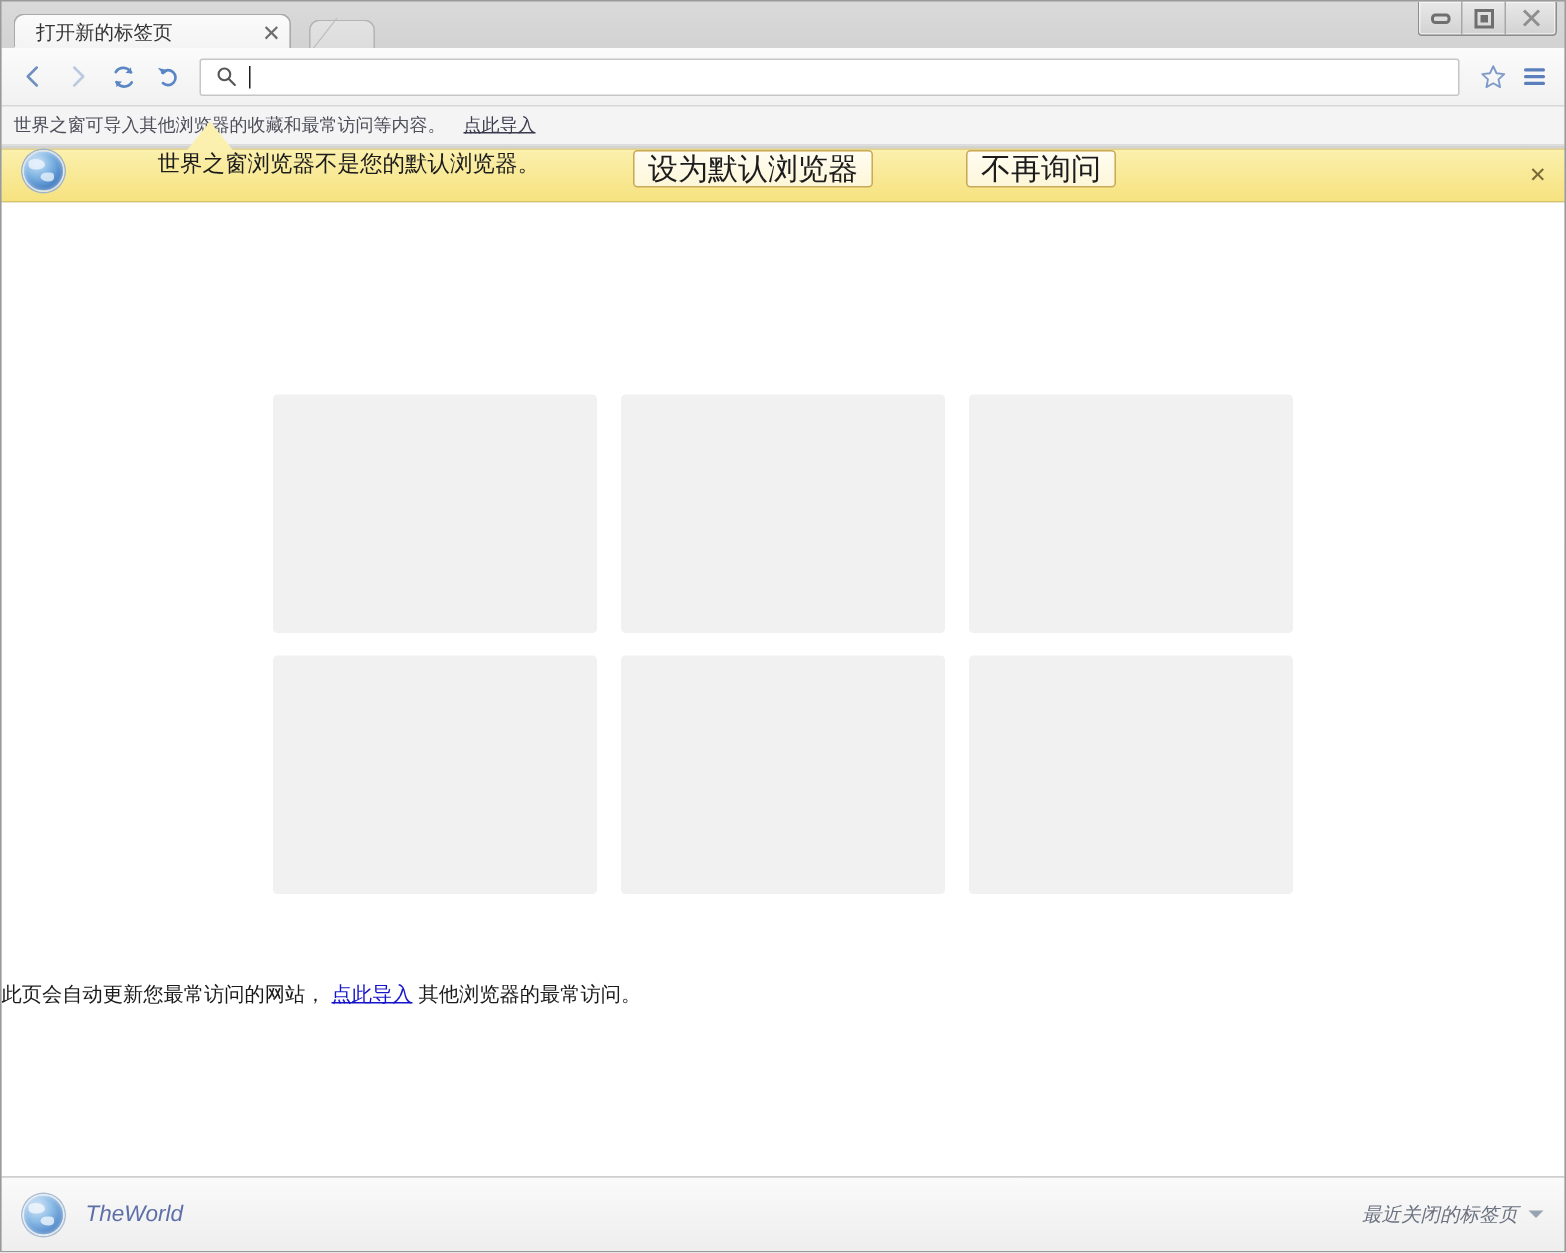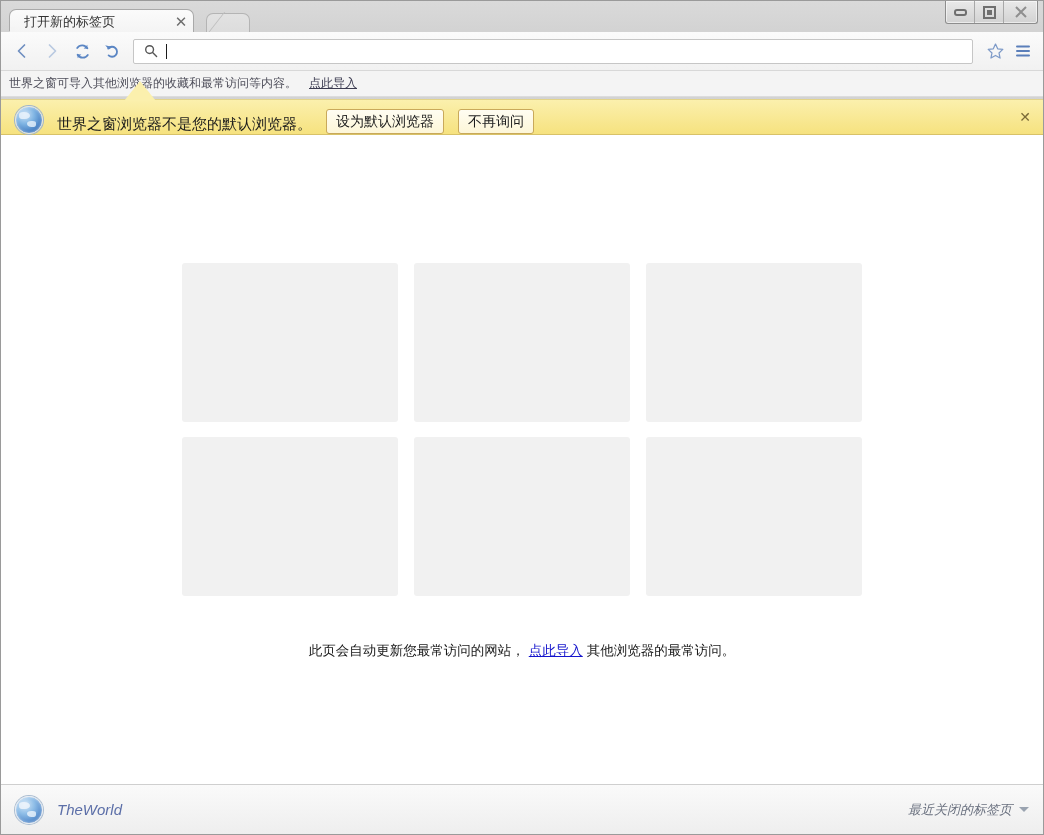--- a/index.html
+++ b/index.html
@@ -207,21 +207,22 @@
   
   .notifbar {
     position: absolute;
     left: 1px; top: 99px;
     width: 1042px; height: 36px;
     background: linear-gradient(to bottom, #fbf0ad, #f6e27f);
     border-top: 1px solid #e3d48a;
     border-bottom: 1px solid #d8c268;
     box-sizing: border-box;
     display: flex;
-    align-items: flex-end;
+    align-items: flex-start;
+    gap: 48px;
   }
   .notif-pointer {
     position: absolute;
     left: 123px; top: -19px;
     width: 0; height: 0;
     border-left: 16px solid transparent;
     border-right: 16px solid transparent;
     border-bottom: 20px solid #fbf0ad;
   }
   .globe {
@@ -258,21 +259,21 @@
     margin-left: 14px;
     font-size: 15px;
     color: #1c1c1c;
     white-space: nowrap;
   }
   .notif-btn {
     margin-left: 14px;
     height: 25px;
     padding: 0 9px;
     display: flex; align-items: center;
-    font-size: 14px;
+    font-size: 20px;
     color: #1c1c1c;
     background: linear-gradient(to bottom, #fffdf2, #fdf6d8);
     border: 1px solid #c9a95a;
     border-radius: 3px;
     box-sizing: border-box;
     white-space: nowrap;
     cursor: pointer;
   }
   .notif-close {
     position: absolute;
@@ -298,23 +299,23 @@
     width: 681px;
   }
   .tile-row { display: flex; gap: 16px; margin-bottom: 15px; }
   .tile {
     width: 216px; height: 159px;
     background: #f1f1f1;
     border-radius: 3px;
   }
   .page-note {
     position: absolute;
-    left: 0; top: 507px;
+    left: 0; top: 519px;
     width: 1042px;
-    text-align: center;
+    text-align: left;
     font-size: 13.5px;
     color: #1a1a1a;
   }
   .page-note a {
     color: #1414cc;
     text-decoration: underline;
     margin: 0 4px;
     cursor: pointer;
   }
 

